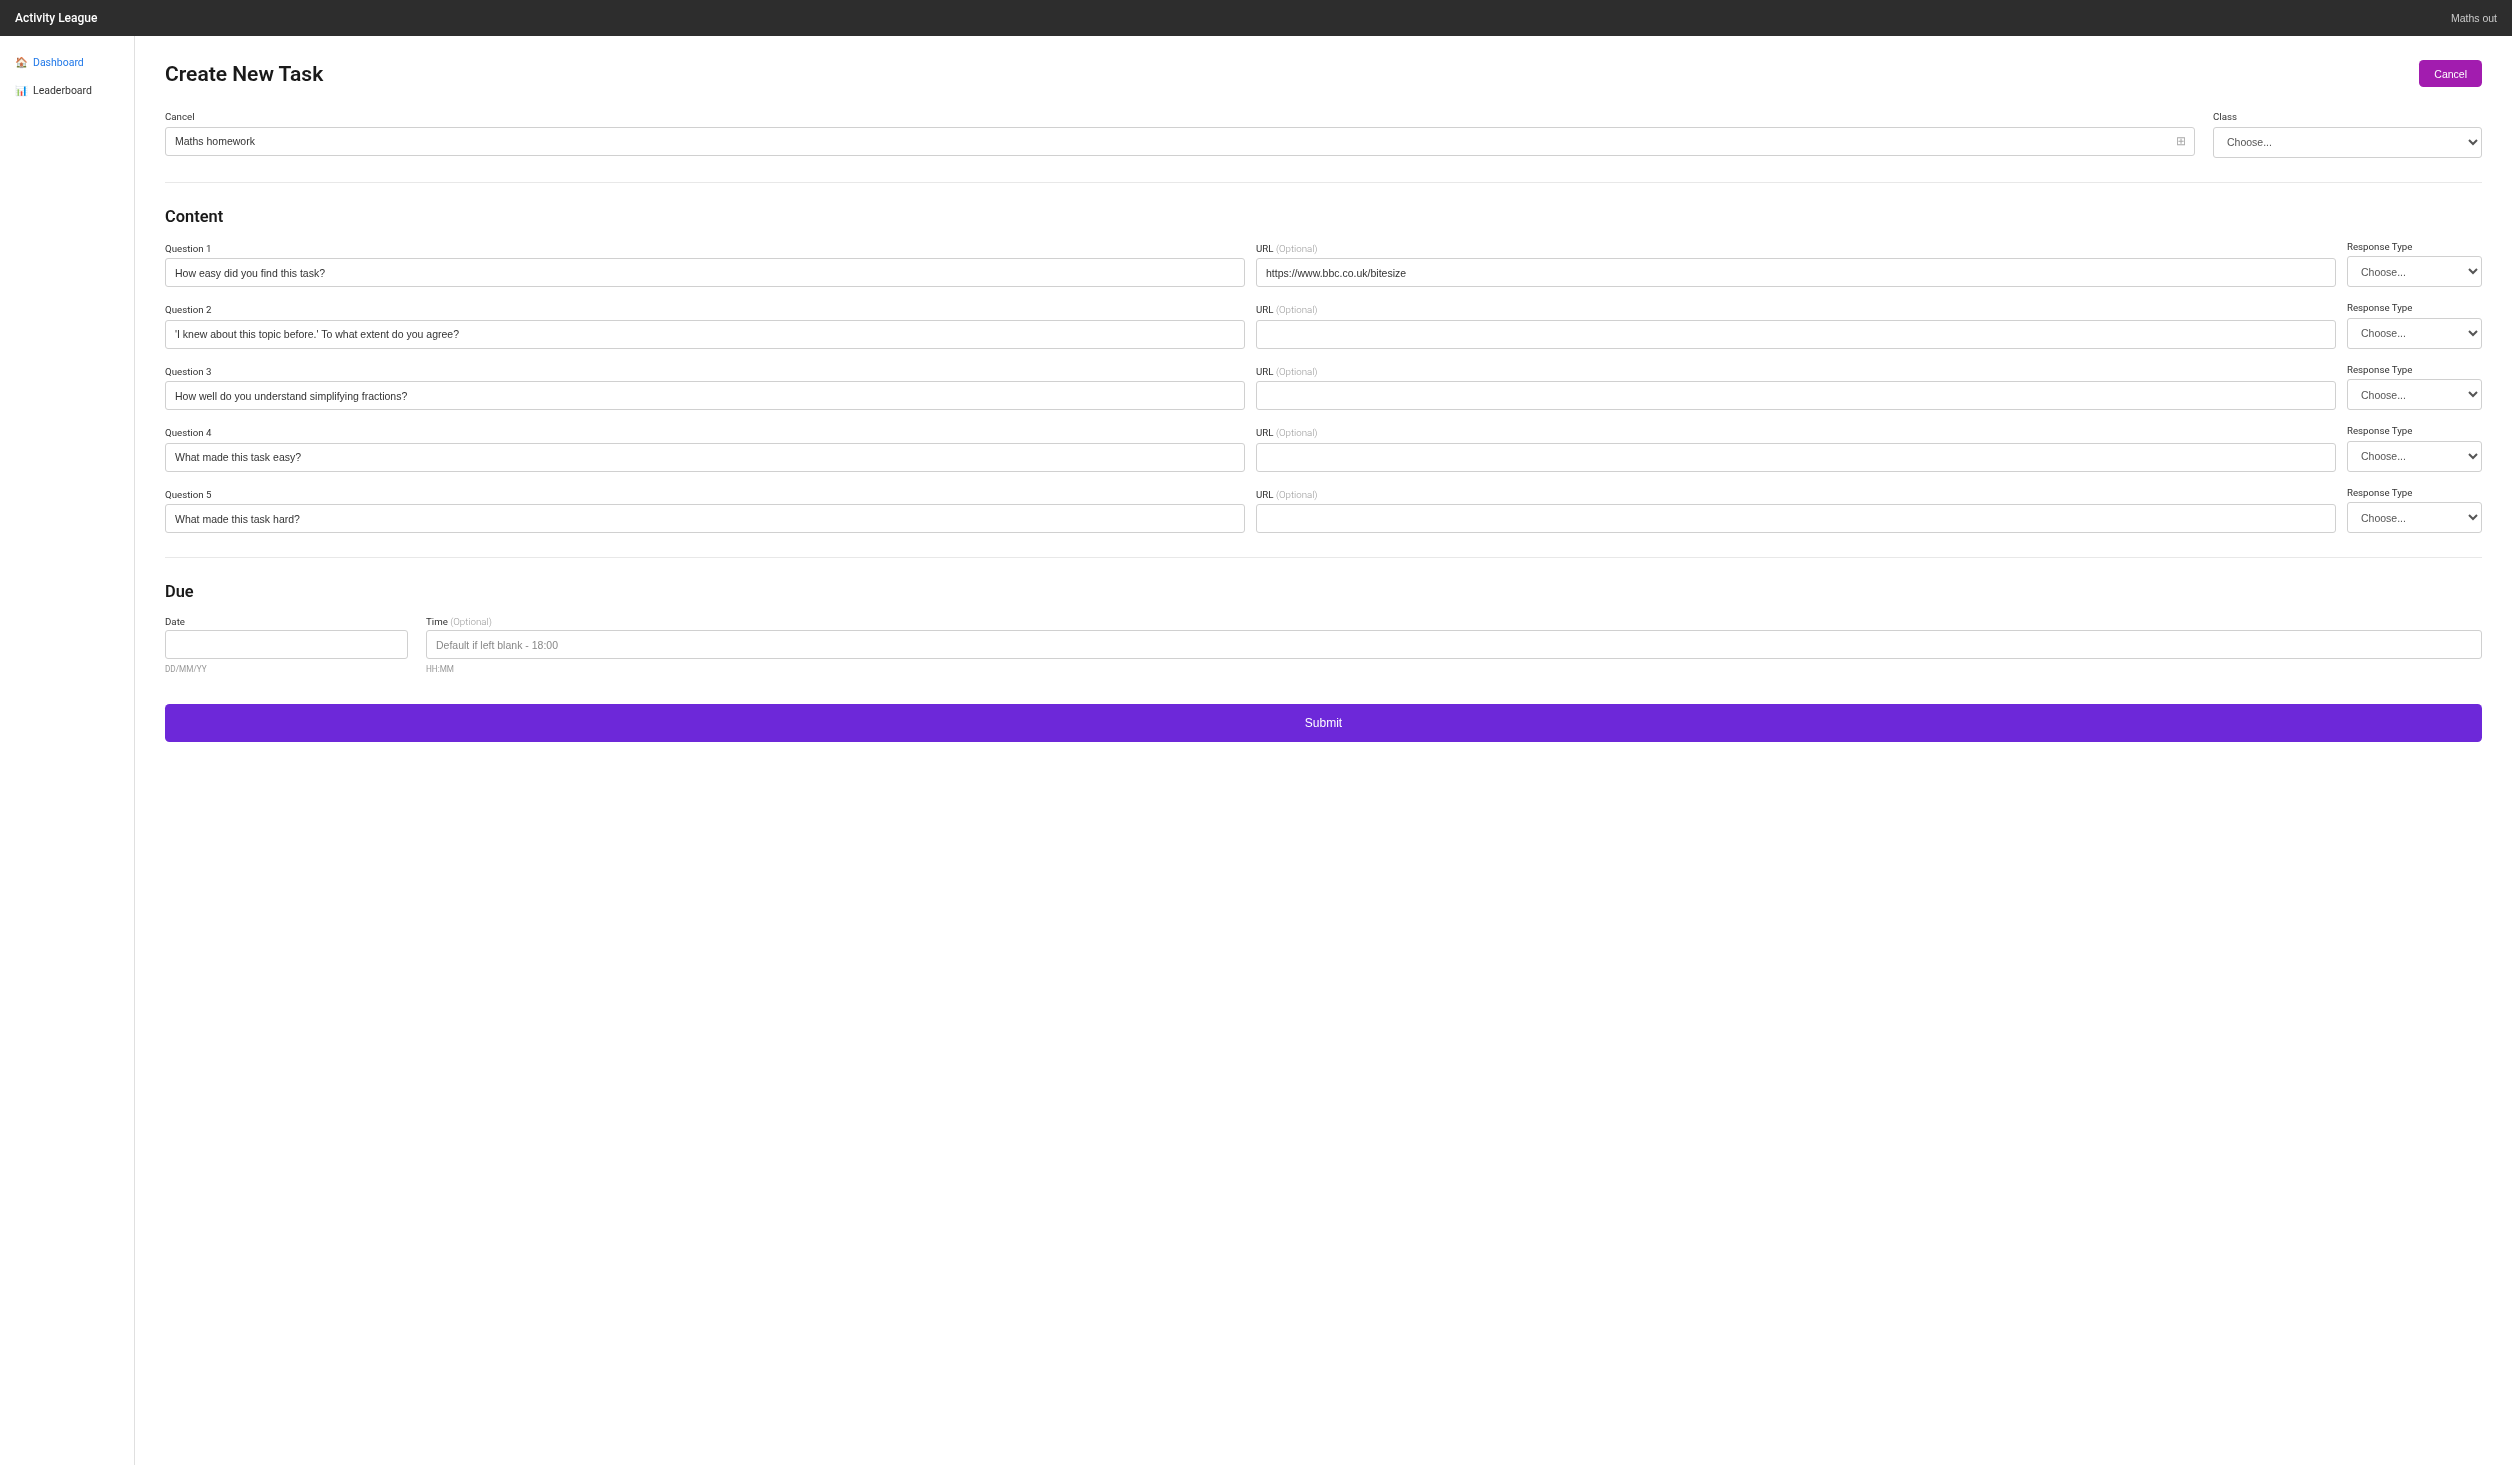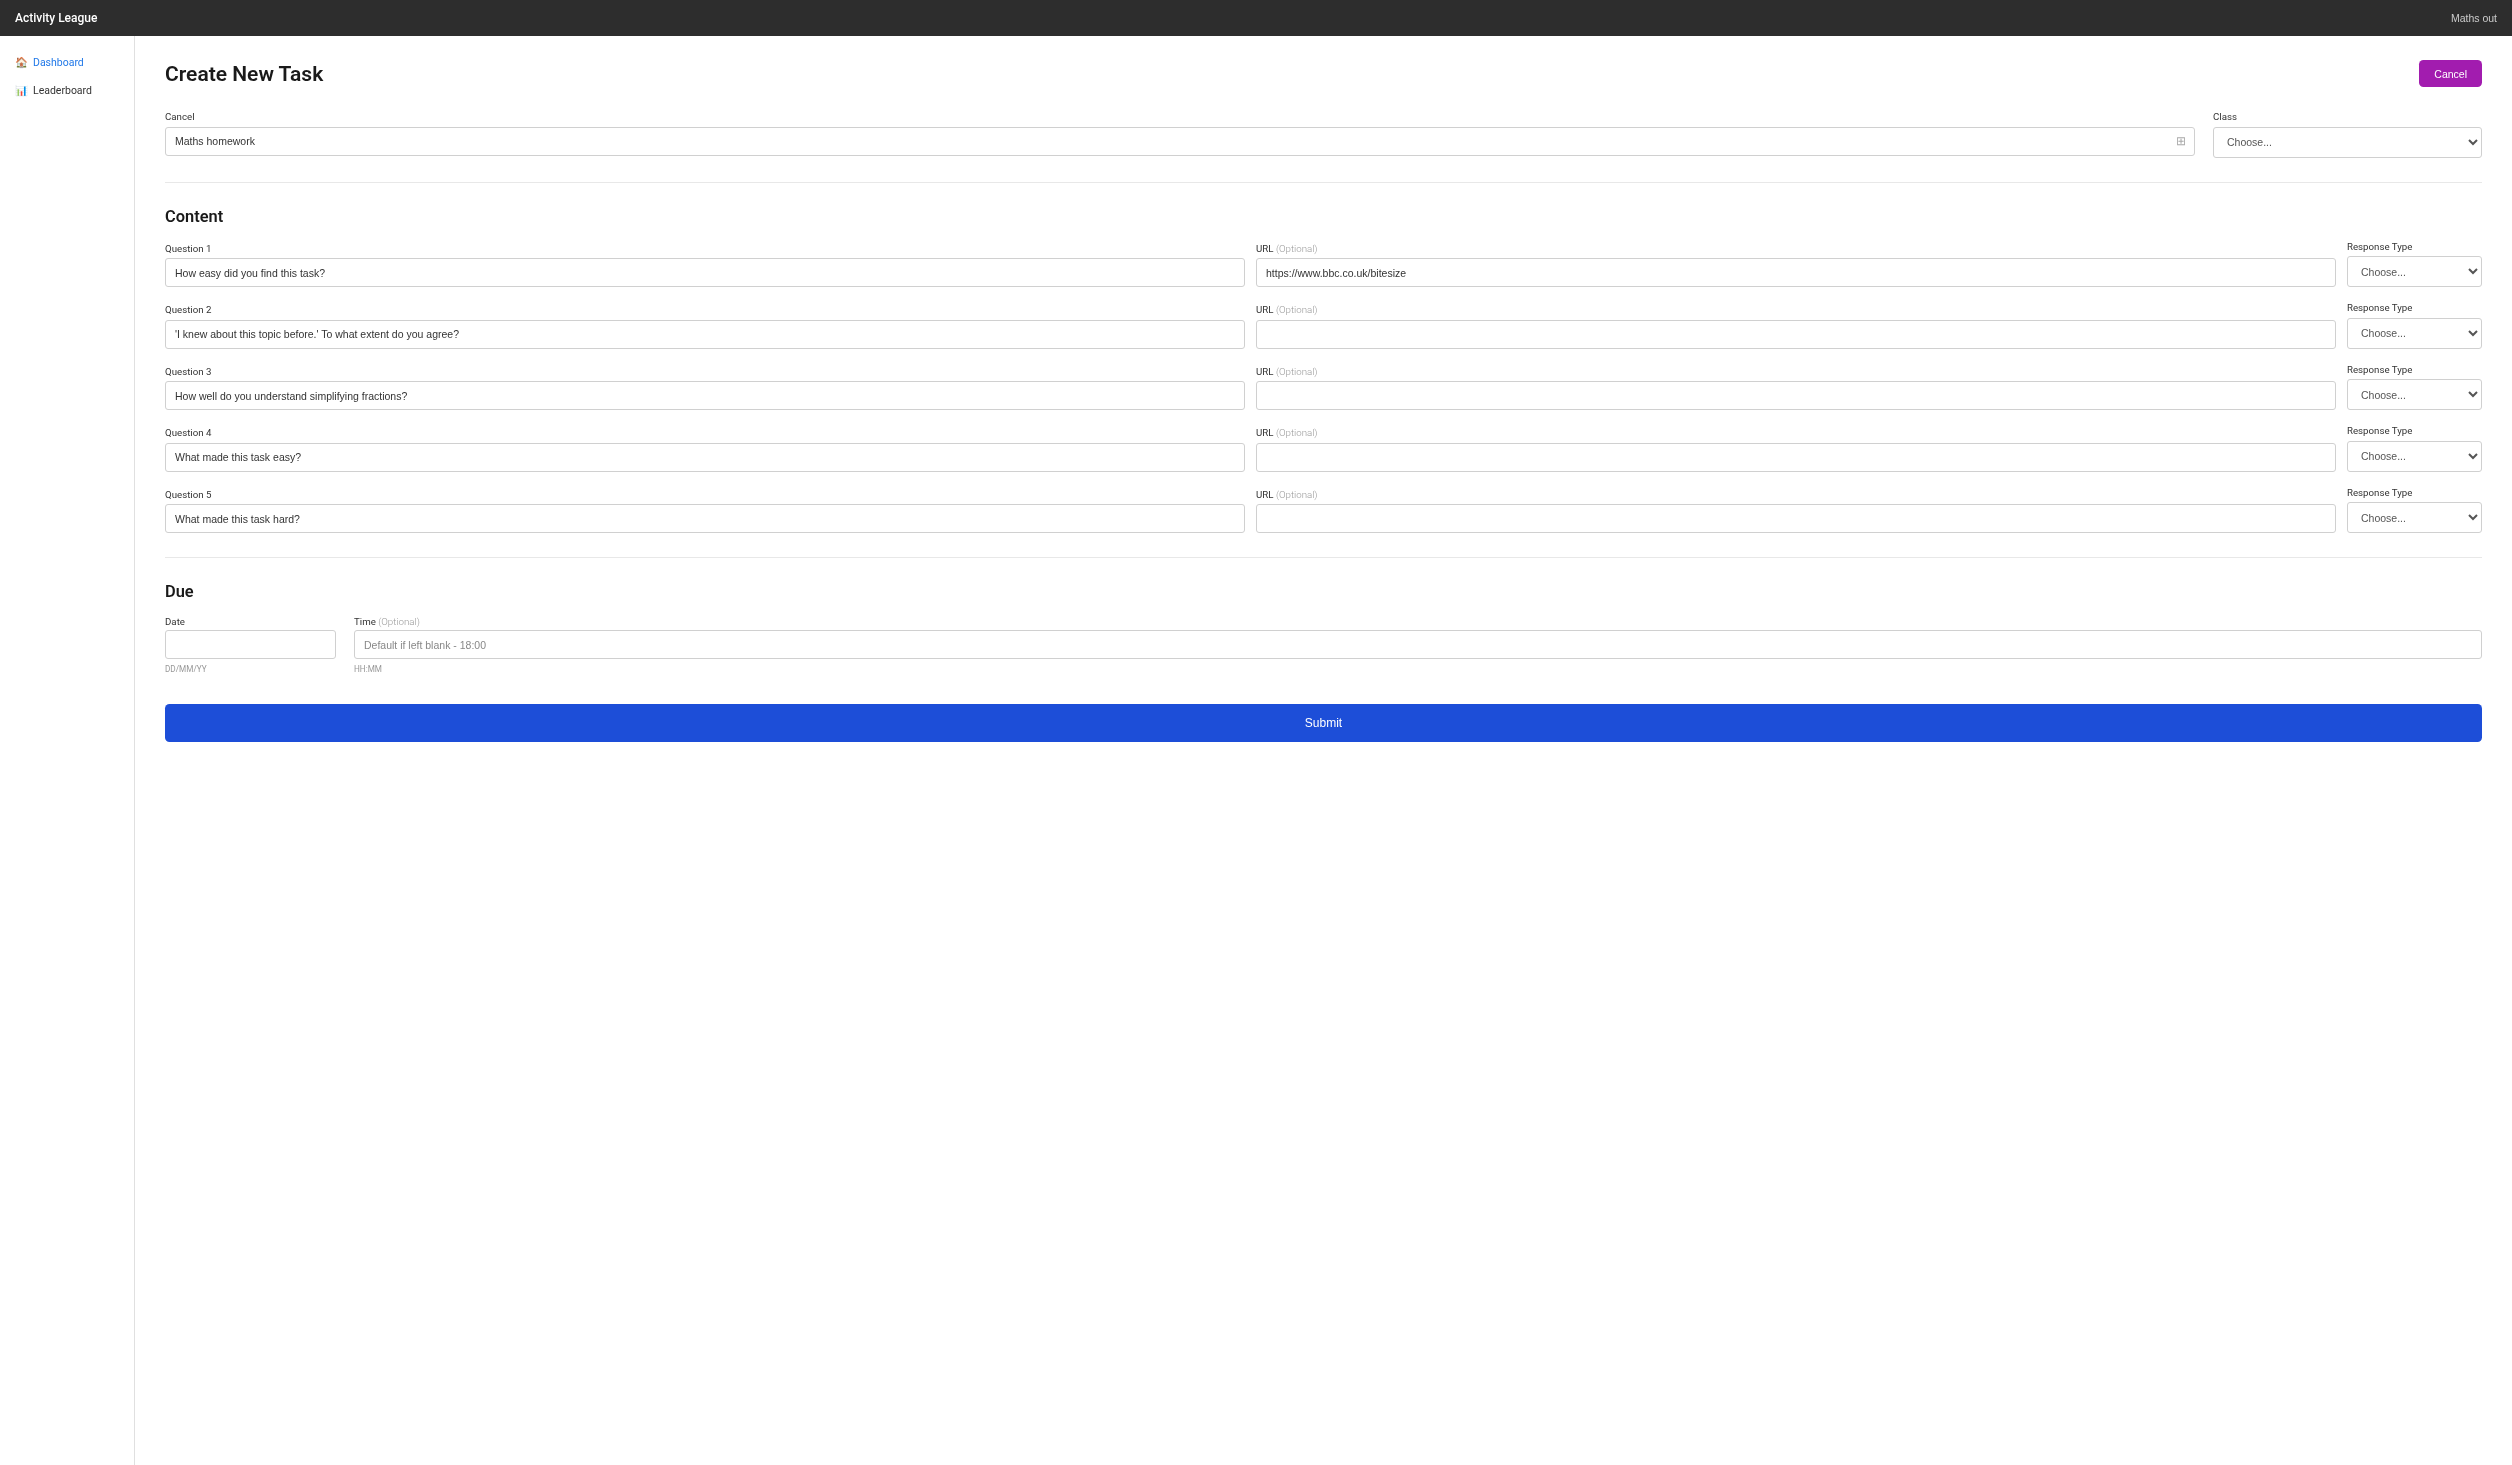--- a/index.html
+++ b/index.html
@@ -207,41 +207,41 @@
       display: flex;
       gap: 18px;
       align-items: flex-start;
     }
     .due-col {
       display: flex;
       flex-direction: column;
       gap: 3px;
     }
     .due-col.date-col {
-      width: 171px;
+      width: 243px;
     }
     .due-col.time-col {
       flex: 1;
     }
     .due-hint {
       font-size: 8.2px;
       color: #999;
       margin-top: 1.5px;
     }
 
     
     .submit-bar {
       margin-top: 30px;
       margin-left: -30px;
       margin-right: -30px;
       padding: 0 30px;
     }
     .submit-btn {
       width: 100%;
-      background: #1d4ed8;
+      background: #6d28d9;
       color: #fff;
       border: none;
       border-radius: 4.5px;
       padding: 12px;
       font-size: 12px;
       font-weight: 500;
       cursor: pointer;
     }
 
     .time-input-wrapper input::placeholder {

